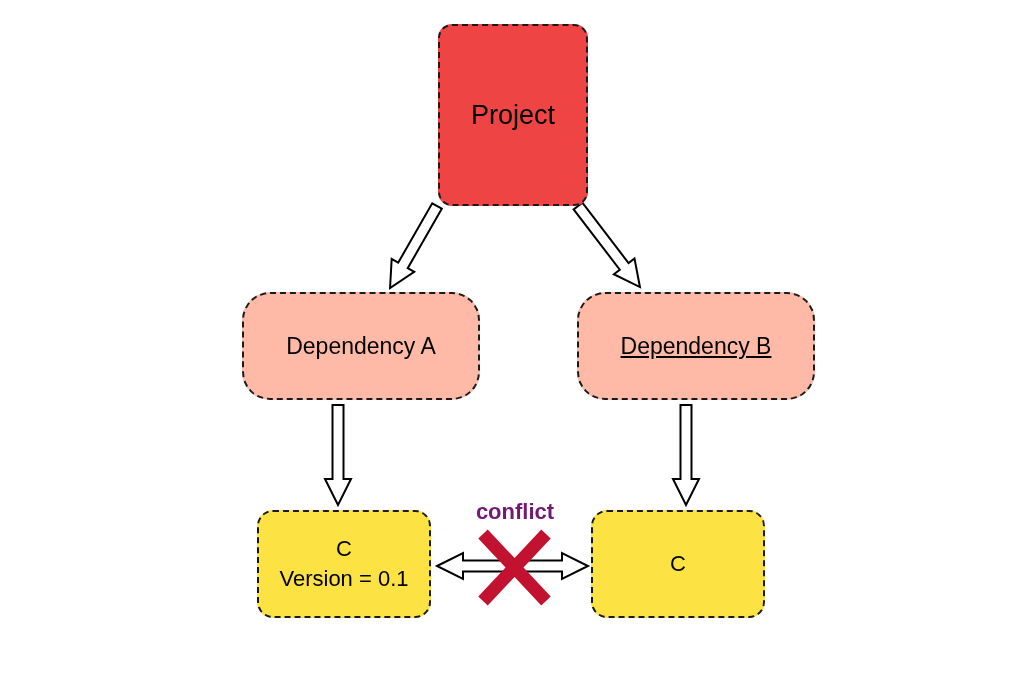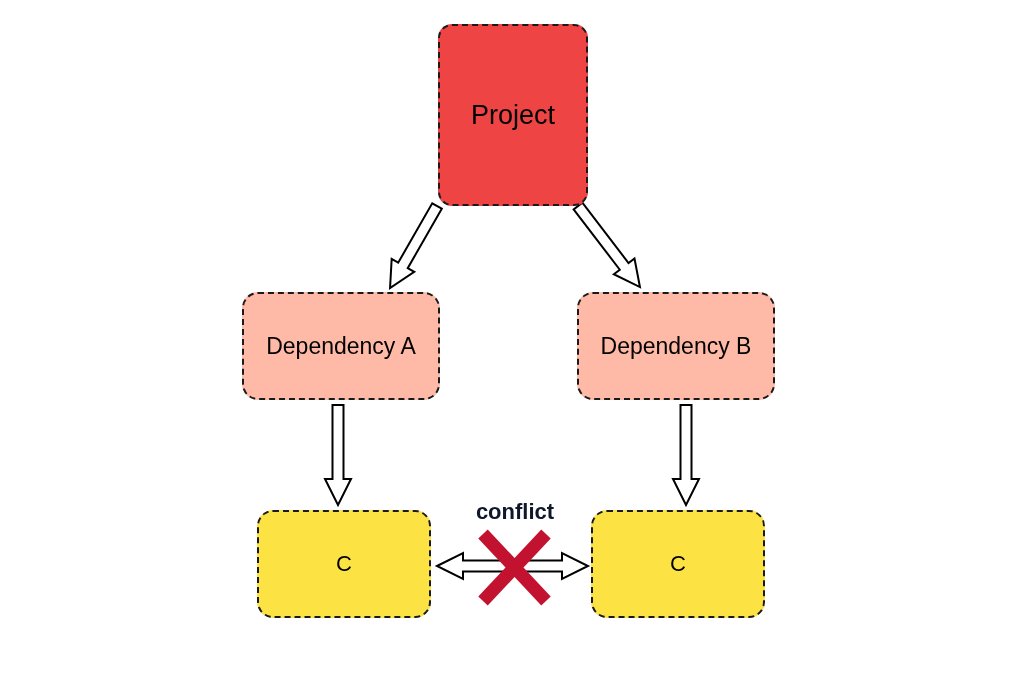--- a/index.html
+++ b/index.html
@@ -27,22 +27,22 @@
     color: #000000;
   }
   .node-project {
     left: 438px; top: 24px;
     width: 150px; height: 182px;
     border-radius: 14px;
     font-size: 27px;
   }
   .node-dep {
     top: 292px;
-    width: 198px; height: 108px;
-    border-radius: 16px;
+    width: 238px; height: 108px;
+    border-radius: 28px;
     font-size: 23px;
   }
   .node-dep-a { left: 242px; }
   .node-dep-b { left: 577px; }
   .node-c {
     top: 510px;
     width: 174px; height: 108px;
     border-radius: 16px;
     font-size: 22px;
     line-height: 30px;
@@ -94,27 +94,28 @@
   </svg>
 
   <div class="node node-project" style="background-color: #ef4444;">
     <span>Project</span>
   </div>
 
   <div class="node node-dep node-dep-a" style="background-color: rgb(255, 185, 167);">
     <span>Dependency A</span>
   </div>
 
-  <div class="node node-dep node-dep-b" style="background-color: rgb(255, 185, 167);">
+  <div class="node node-dep node-dep-b" style="background-color: rgb(255, 185, 167); text-decoration: underline;">
     <span>Dependency B</span>
   </div>
 
   <div class="node node-c node-c1" style="background-color: rgb(253, 226, 68);">
     <span>C</span>
+    <span>Version = 0.1</span>
   </div>
 
   <div class="node node-c node-c2" style="background-color: rgb(253, 226, 68);">
     <span>C</span>
   </div>
 
-  <div class="conflict-label" style="color: #0f172a;">conflict</div>
+  <div class="conflict-label" style="color: #701a75;">conflict</div>
 
 </div>
 
 </body></html>

